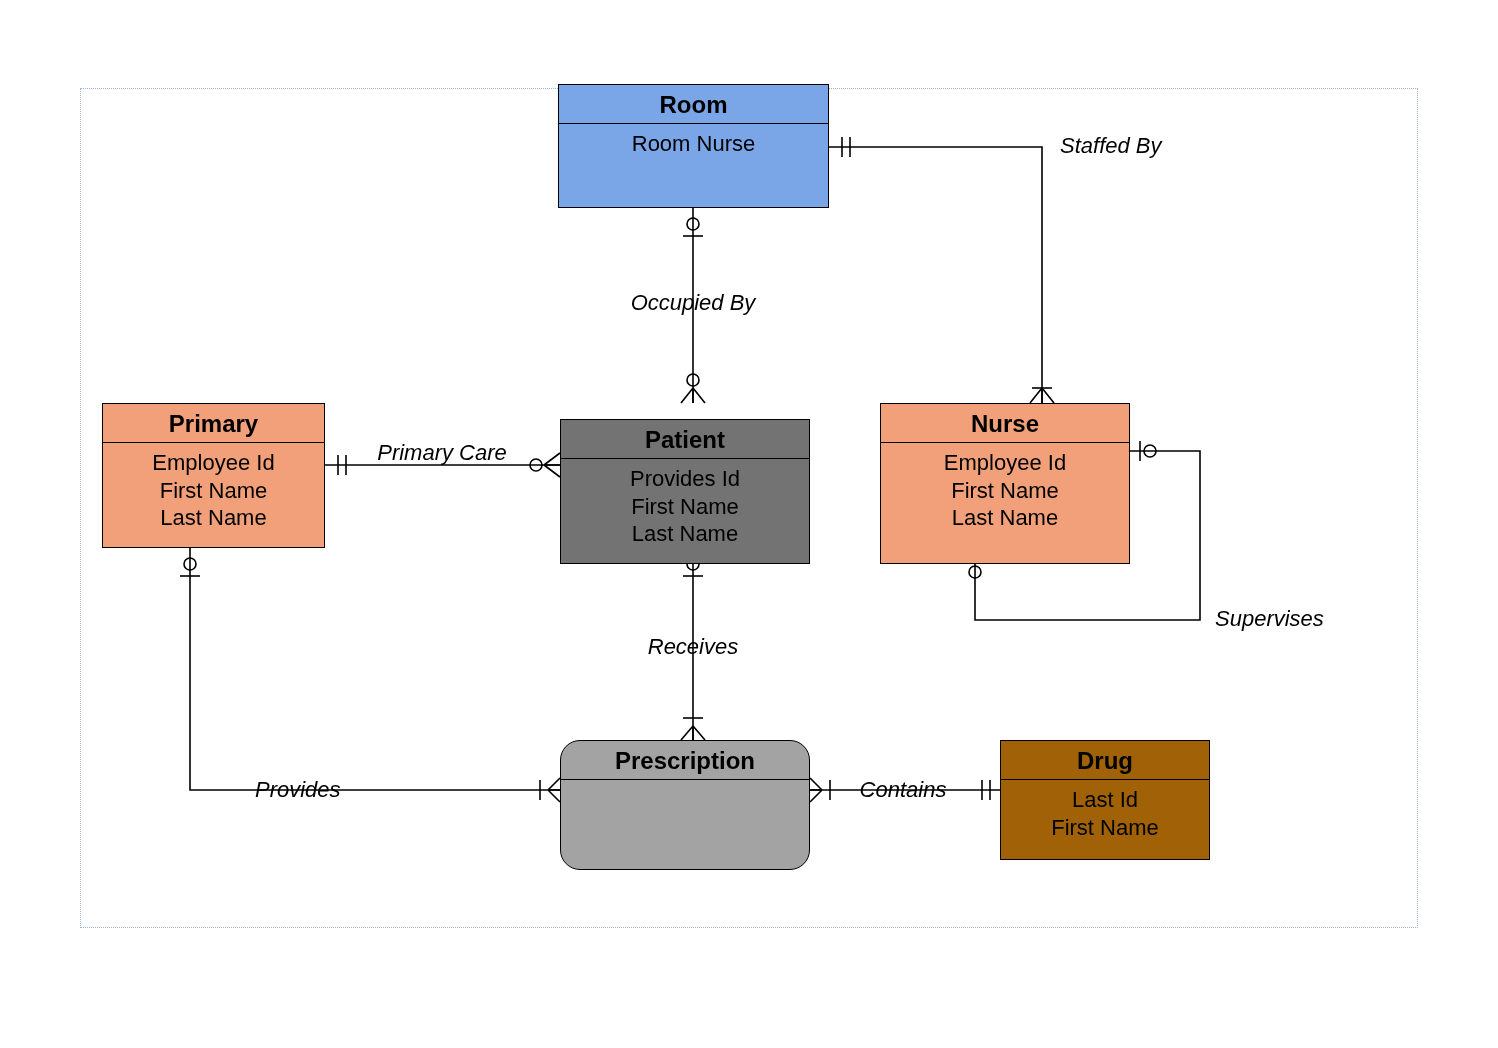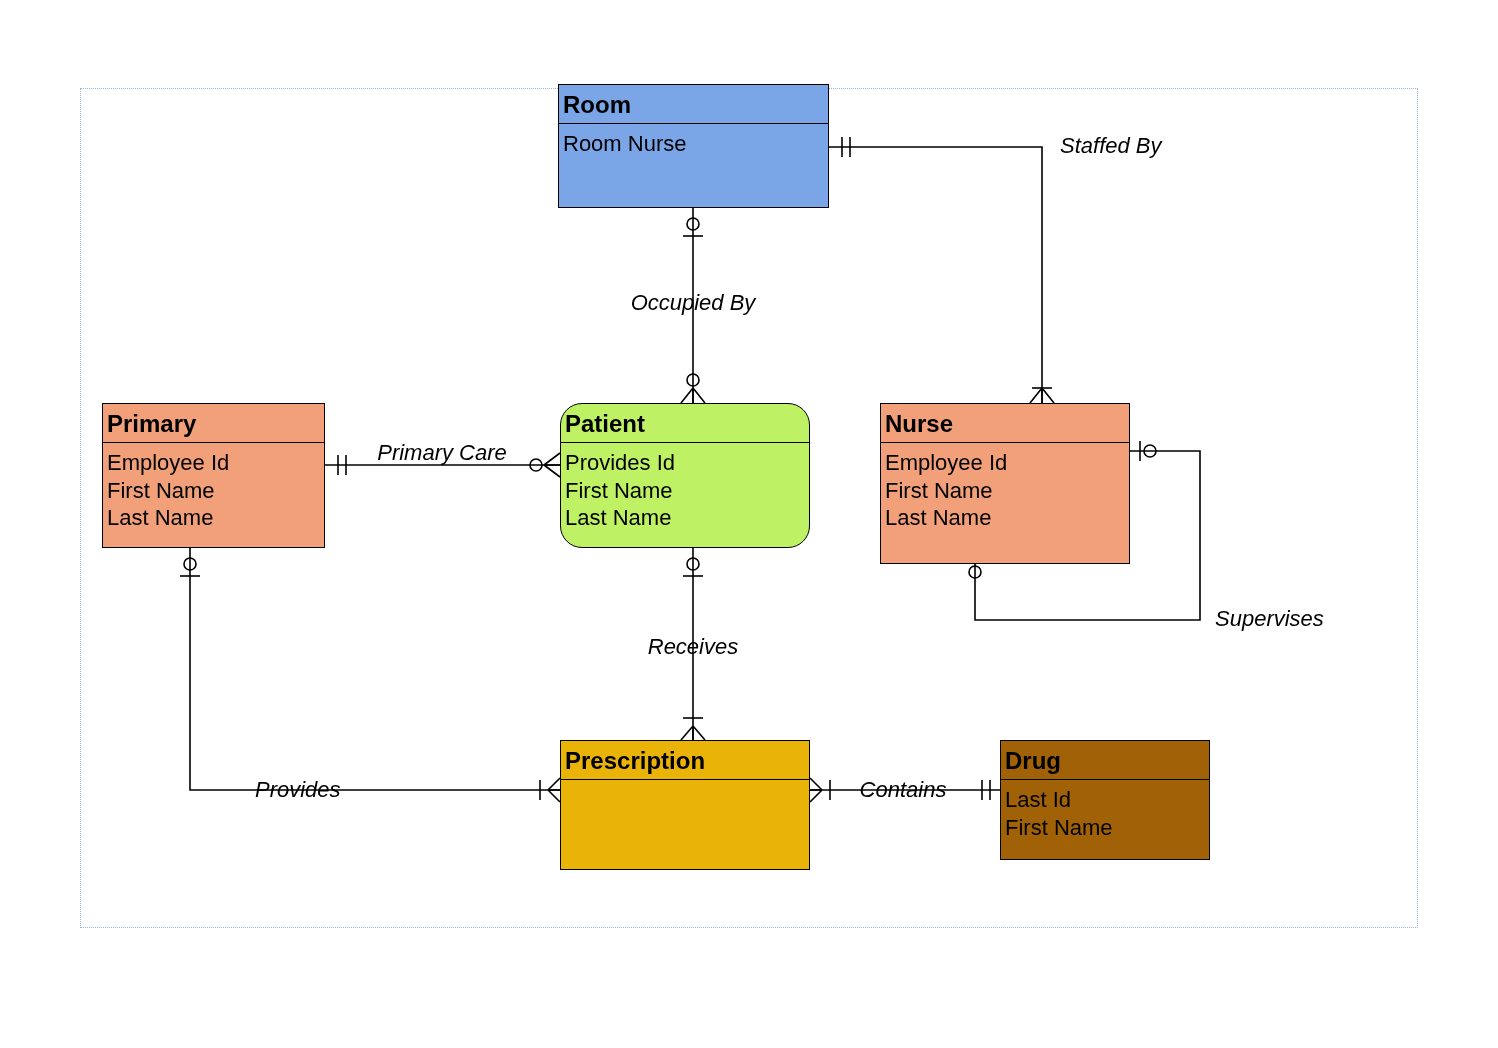--- a/index.html
+++ b/index.html
@@ -27,20 +27,21 @@
     height: 1048px;
     pointer-events: none;
   }
   svg text {
     font-family: "Helvetica Neue", Helvetica, Arial, sans-serif;
   }
   .entity {
     position: absolute;
     border: 1.5px solid #000;
     box-sizing: border-box;
+    text-align: center;
   }
   .entity .title {
     font-size: 24px;
     font-weight: 700;
     padding: 6px 4px 4px 4px;
     border-bottom: 1.5px solid #000;
   }
   .entity .attrs {
     font-size: 22px;
     line-height: 1.25;
@@ -130,39 +131,39 @@
 
 <div class="entity" style="left:102px; top:403px; width:223px; height:145px; background:#f1a07a;">
   <div class="title">Primary</div>
   <div class="attrs">
     <div>Employee Id</div>
     <div>First Name</div>
     <div>Last Name</div>
   </div>
 </div>
 
-<div class="entity" style="left:560px; top:403px; width:250px; height:145px; background:#bef264;border-radius:22px;">
+<div class="entity" style="left:560px; top:419px; width:250px; height:145px; background:#737373;">
   <div class="title">Patient</div>
   <div class="attrs">
     <div>Provides Id</div>
     <div>First Name</div>
     <div>Last Name</div>
   </div>
 </div>
 
 <div class="entity" style="left:880px; top:403px; width:250px; height:161px; background:#f1a07a;">
   <div class="title">Nurse</div>
   <div class="attrs">
     <div>Employee Id</div>
     <div>First Name</div>
     <div>Last Name</div>
   </div>
 </div>
 
-<div class="entity" style="left:560px; top:740px; width:250px; height:130px; background:#eab308;">
+<div class="entity" style="left:560px; top:740px; width:250px; height:130px; background:#a3a3a3;border-radius:20px;">
   <div class="title">Prescription</div>
 </div>
 
 <div class="entity" style="left:1000px; top:740px; width:210px; height:120px; background:#a16207;">
   <div class="title">Drug</div>
   <div class="attrs">
     <div>Last Id</div>
     <div>First Name</div>
   </div>
 </div>

